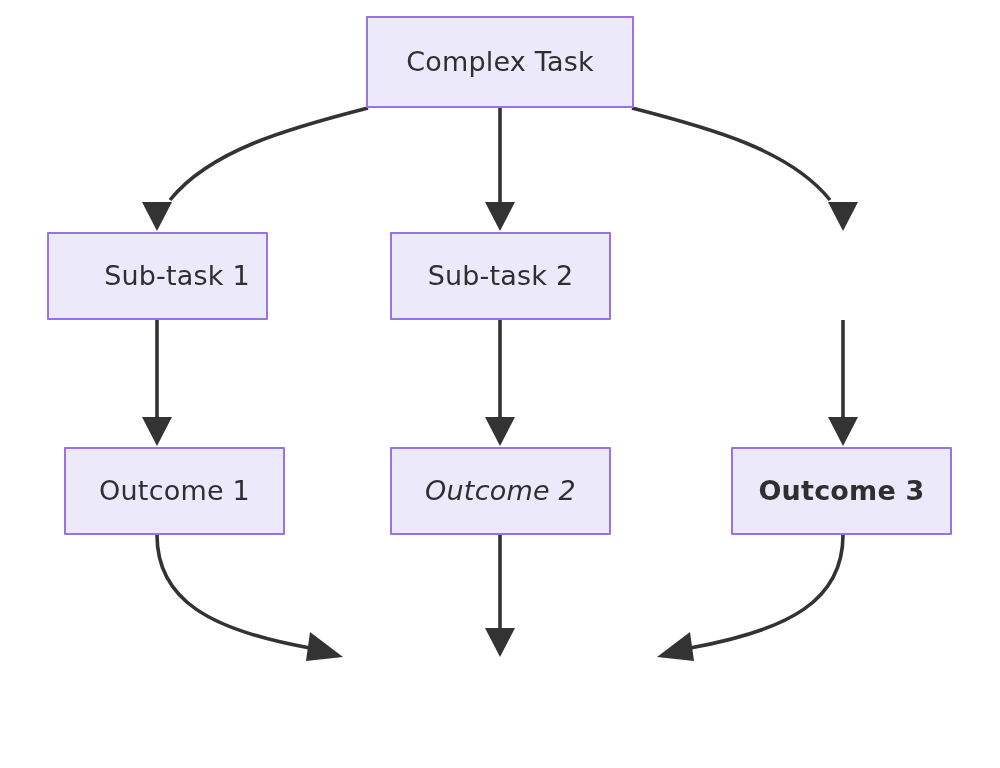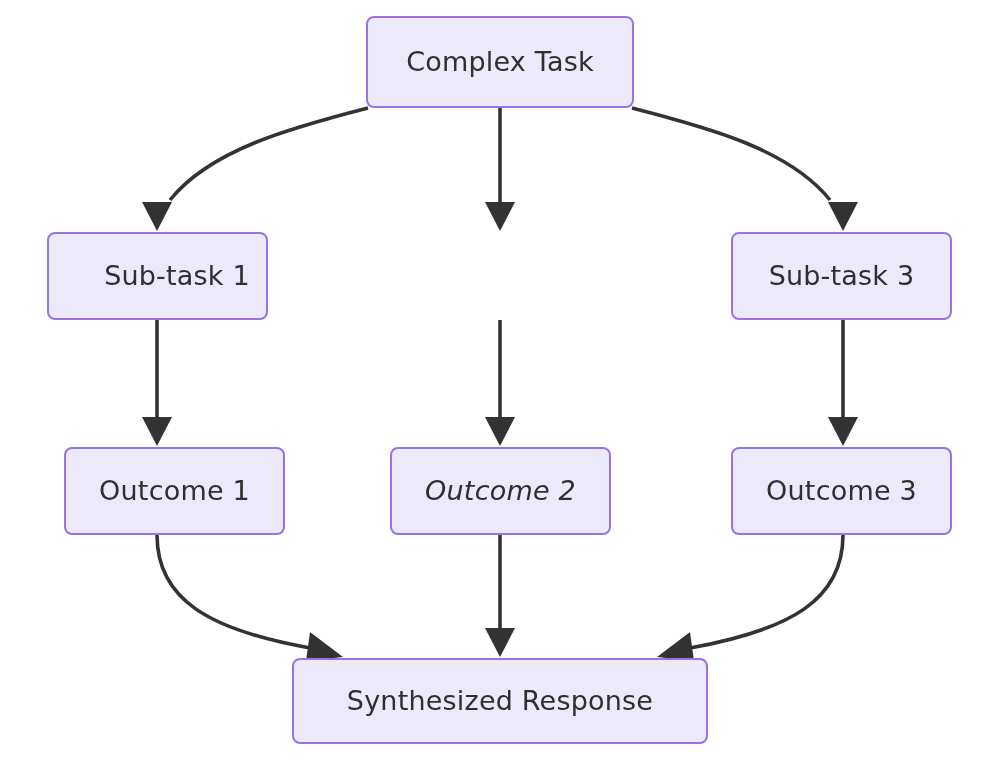--- a/index.html
+++ b/index.html
@@ -25,21 +25,21 @@
     left: 0;
     width: 1000px;
     height: 768px;
     pointer-events: none;
   }
   .node {
     position: absolute;
     box-sizing: border-box;
     background: #ECE9FB;
     border: 2px solid #9A72E8;
-    border-radius: 8px;
+    border-radius: 1px;
     display: flex;
     align-items: center;
     justify-content: center;
     z-index: 2;
   }
   .node-label {
     color: #2f2f2f;
     font-size: 27px;
     line-height: 1.1;
     letter-spacing: 0.2px;
@@ -47,21 +47,21 @@
     font-family: "DejaVu Sans", sans-serif;
   }
 
   
   .n-root      { left: 366px; top: 16px;  width: 268px; height: 92px; }
   .n-sub1      { left: 47px;  top: 232px; width: 221px; height: 88px; padding-left: 39px; }
   .n-sub2      { left: 390px; top: 232px; width: 221px; height: 88px; }
   .n-sub3      { left: 731px; top: 232px; width: 221px; height: 88px; }
   .n-out1      { left: 64px;  top: 447px; width: 221px; height: 88px; }
   .n-out2      { left: 390px; top: 447px; width: 221px; height: 88px; font-style: italic; }
-  .n-out3      { left: 731px; top: 447px; width: 221px; height: 88px; }
+  .n-out3      { left: 731px; top: 447px; width: 221px; height: 88px; font-weight: bold; }
   .n-synth     { left: 292px; top: 658px; width: 416px; height: 86px; }
 
   .edge-path {
     fill: none;
     stroke: #333333;
     stroke-width: 3.6;
     stroke-linecap: butt;
   }
   .edge-head {
     fill: #333333;
@@ -122,34 +122,31 @@
   </svg>
 
   <div class="node n-root">
     <span class="node-label">Complex Task</span>
   </div>
 
   <div class="node n-sub1">
     <span class="node-label">Sub-task 1</span>
   </div>
 
+  <div class="node n-sub2">
+    <span class="node-label">Sub-task 2</span>
+  </div>
 
-  <div class="node n-sub3">
-    <span class="node-label">Sub-task 3</span>
-  </div>
 
   <div class="node n-out1">
     <span class="node-label">Outcome 1</span>
   </div>
 
   <div class="node n-out2">
     <span class="node-label">Outcome 2</span>
   </div>
 
   <div class="node n-out3">
     <span class="node-label">Outcome 3</span>
   </div>
 
-  <div class="node n-synth">
-    <span class="node-label">Synthesized Response</span>
-  </div>
 
 </div>
 
 </body></html>

